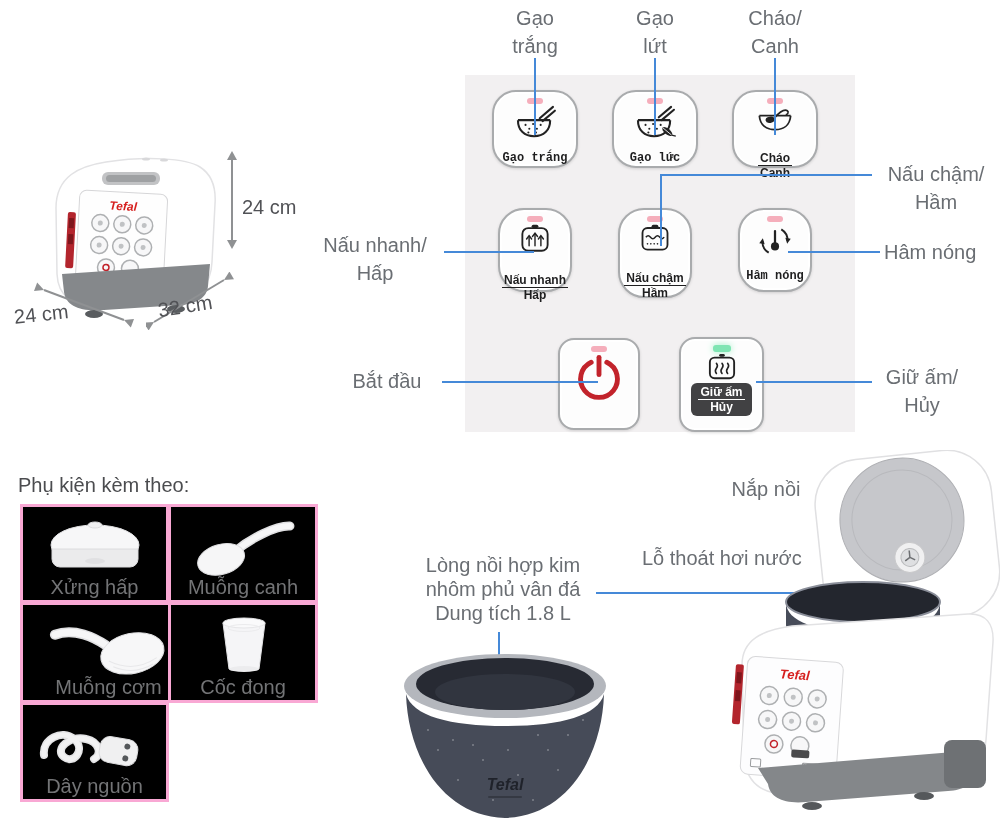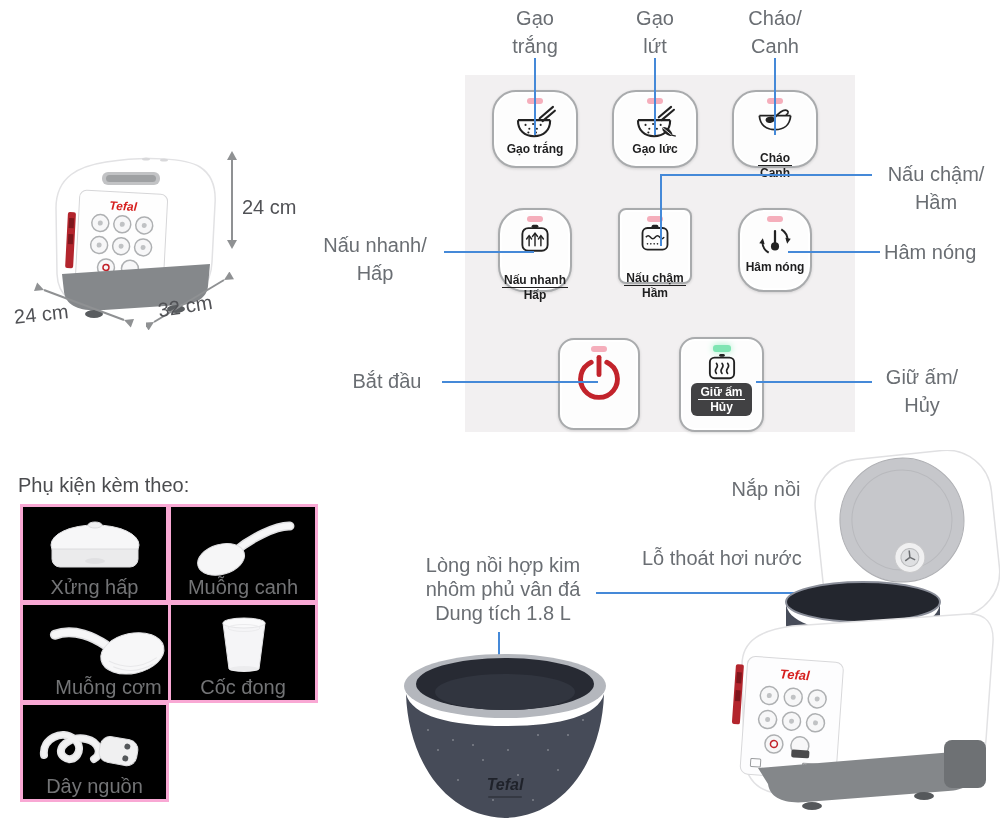--- a/index.html
+++ b/index.html
@@ -8,21 +8,21 @@
   
   .panel{position:absolute;left:465px;top:75px;width:390px;height:357px;background:#f2f0f1;}
   
   .btn{position:absolute;background:#fdfdfd;border:2px solid #a9abad;border-radius:24px;
        display:flex;flex-direction:column;align-items:center;box-sizing:border-box;
        box-shadow:0 1px 3px rgba(0,0,0,.14), inset 0 0 0 2px #fff;}
   .btn.r3{border-radius:16px;}
   .led{width:16px;height:6px;border-radius:3px;background:#f5aebb;margin-top:6px;flex:none;}
   .led.green{width:18px;height:7px;background:#7fe5b3;box-shadow:0 0 7px #9df0c6;}
   .bicon{flex:none;margin-top:1px;}
-  .blabel{font-size:12px;font-weight:bold;color:#1e1e1f;margin-top:1px;white-space:nowrap;}
+  .blabel{font-size:12px;font-weight:bold;color:#1e1e1f;margin-top:10px;white-space:nowrap;font-family:Liberation Mono, monospace;}
   .bfrac{display:flex;flex-direction:column;align-items:center;font-size:12px;font-weight:bold;
          color:#1e1e1f;line-height:14px;margin-top:18px;white-space:nowrap;}
   .bfrac .ftop{border-bottom:1.5px solid #1e1e1f;padding:0 2px;}
   .badge{background:#414143;border-radius:6px;color:#fff;padding:2px 7px;margin-top:2px;}
   .badge .ftop{border-bottom:1.5px solid #fff;}
   
   .callout{position:absolute;color:#6a6e73;font-size:20px;line-height:28px;}
   .tc{text-align:center;} .tr{text-align:center;}
   .line{position:absolute;background:#4589d8;}
   
@@ -184,21 +184,21 @@
         <line x1="27" y1="27" x2="27" y2="16"></line>
           <path d="M24,19 L27,15 L30,19"></path>
       </g>
     </svg>
     <span class="bfrac">
       <span class="ftop">Nấu nhanh</span>
       <span>Hấp</span>
     </span>
   </div>
 
-  <div class="btn" style="left:618px;top:208px;width:74px;height:76px;border-radius:8px">
+  <div class="btn" style="left:618px;top:208px;width:74px;height:90px;border-radius:26px">
     <span class="led"></span>
     <svg class="bicon" width="34" height="30" viewBox="0 0 40 36">
       <rect x="16" y="2" width="8" height="4" rx="2" fill="#222"></rect>
       <rect x="5" y="6" width="30" height="26" rx="6" fill="none" stroke="#222" stroke-width="2.2"></rect>
       <path d="M9,17 q2.8,-3.5 5.6,0 q2.8,3.5 5.6,0 q2.8,-3.5 5.6,0 q2.8,3.5 5.2,0" fill="none" stroke="#222" stroke-width="1.8"></path>
       <g fill="#222">
           <circle cx="11" cy="25" r="1"></circle>
           <circle cx="15" cy="25" r="1"></circle>
           <circle cx="19" cy="25" r="1"></circle>
       <circle cx="23" cy="25" r="1"></circle>

